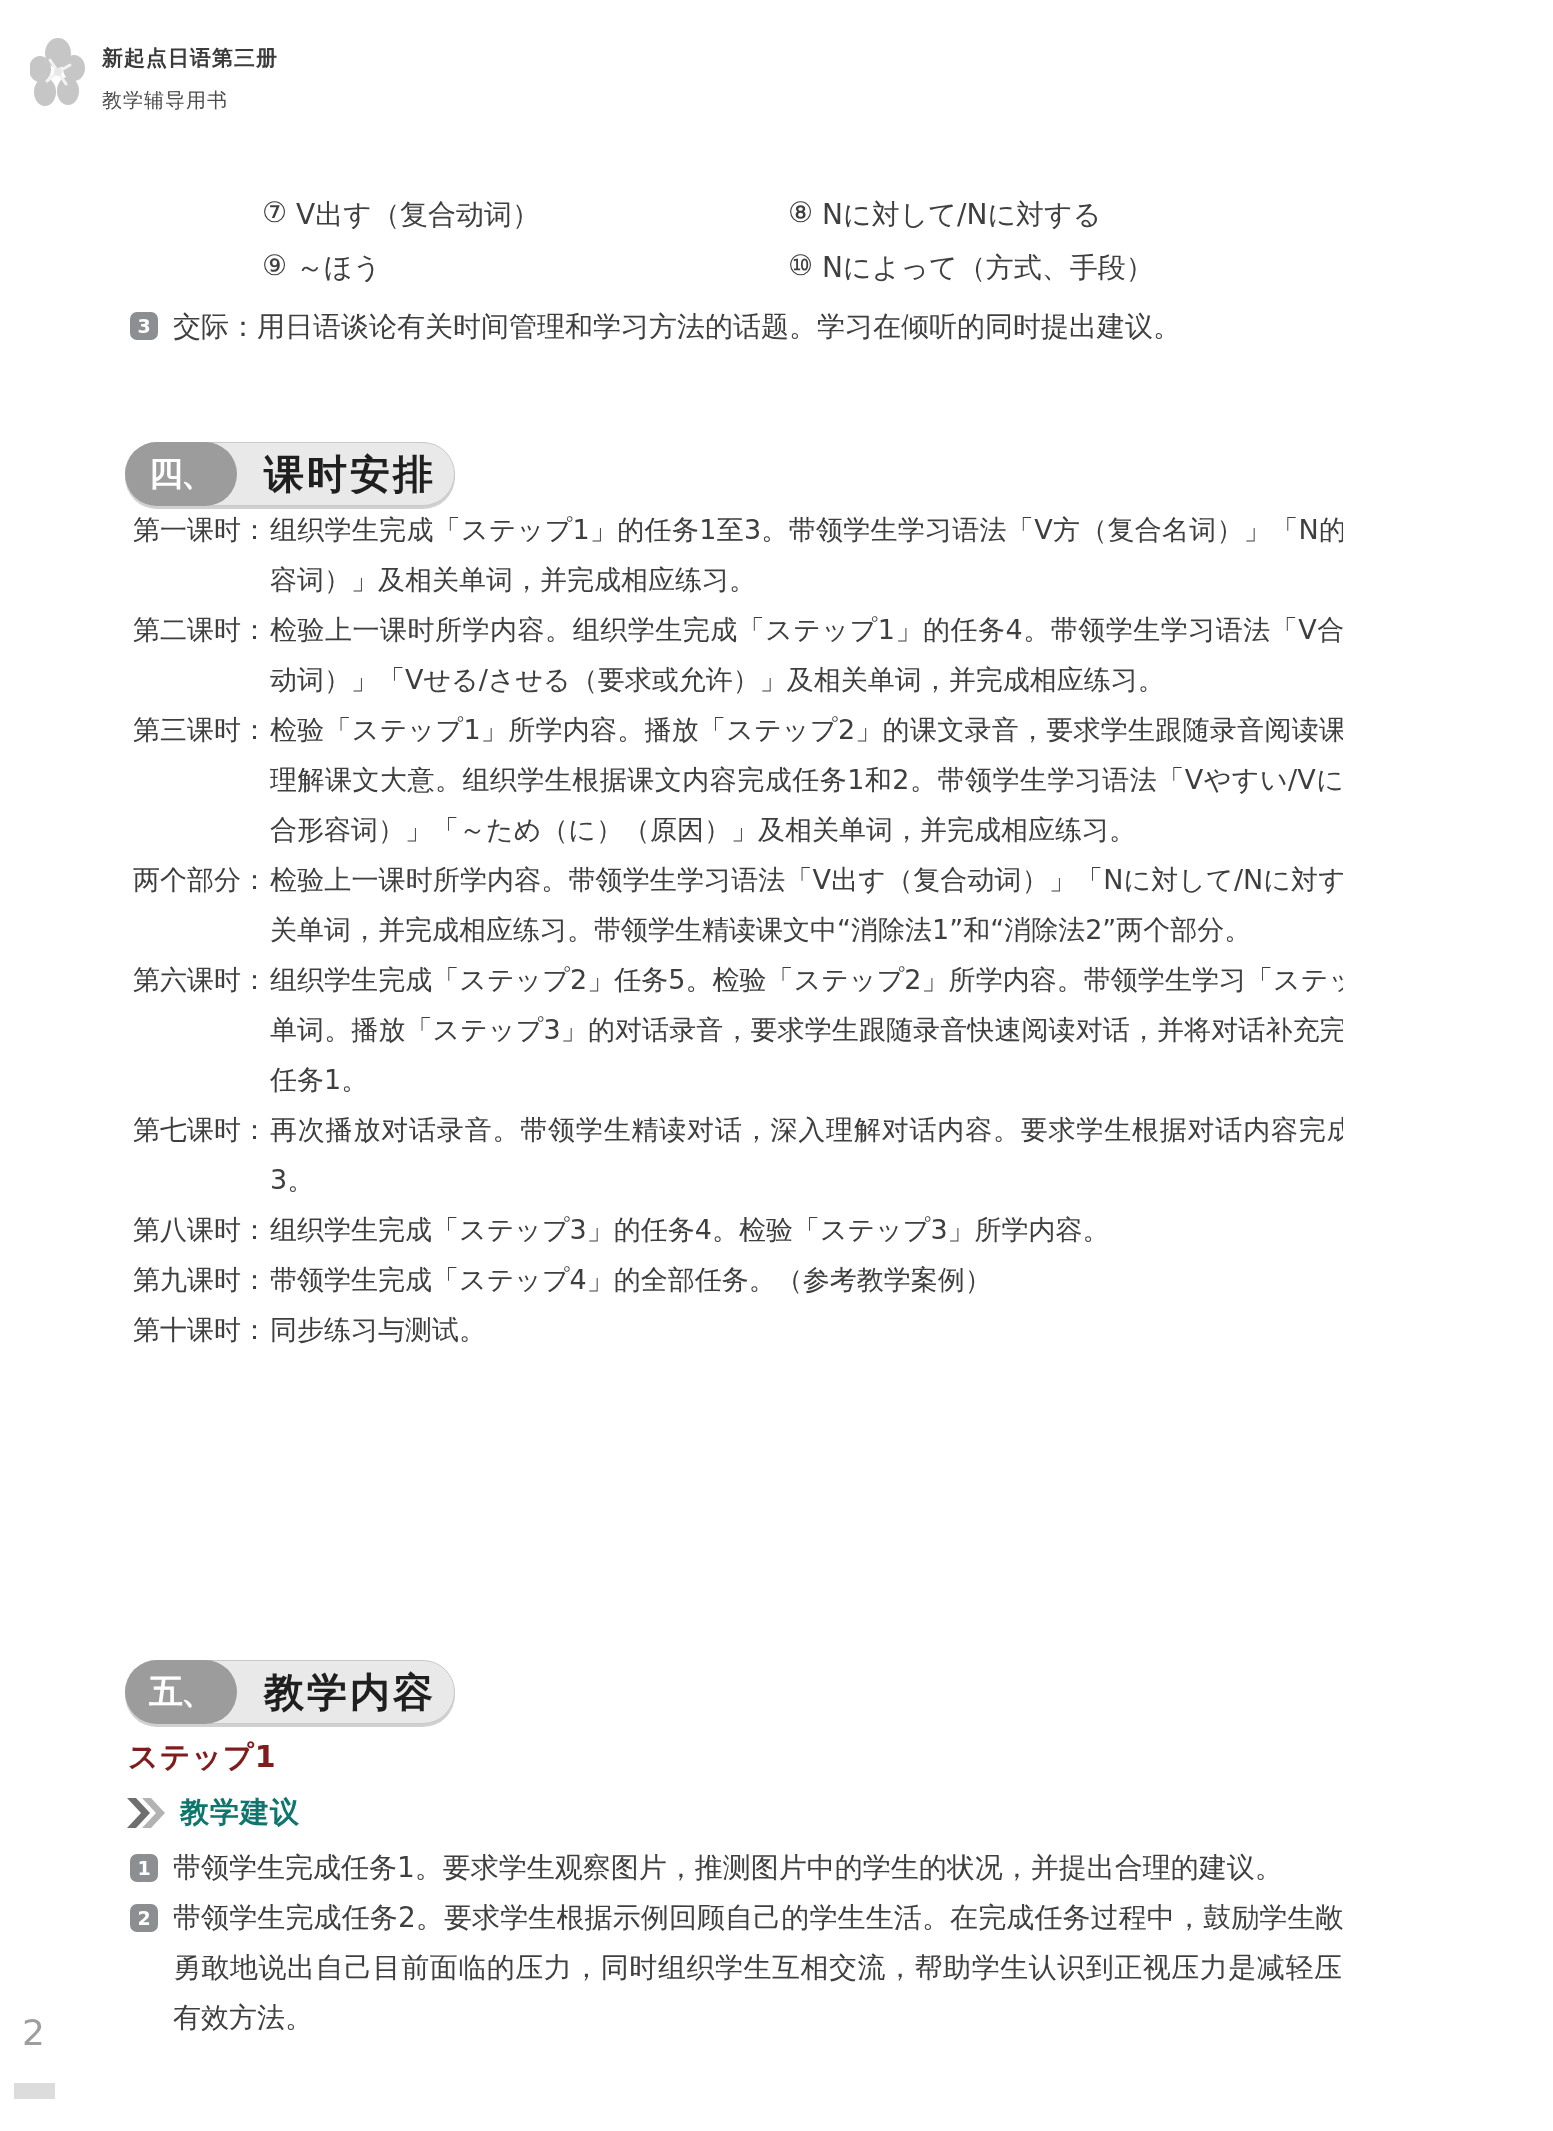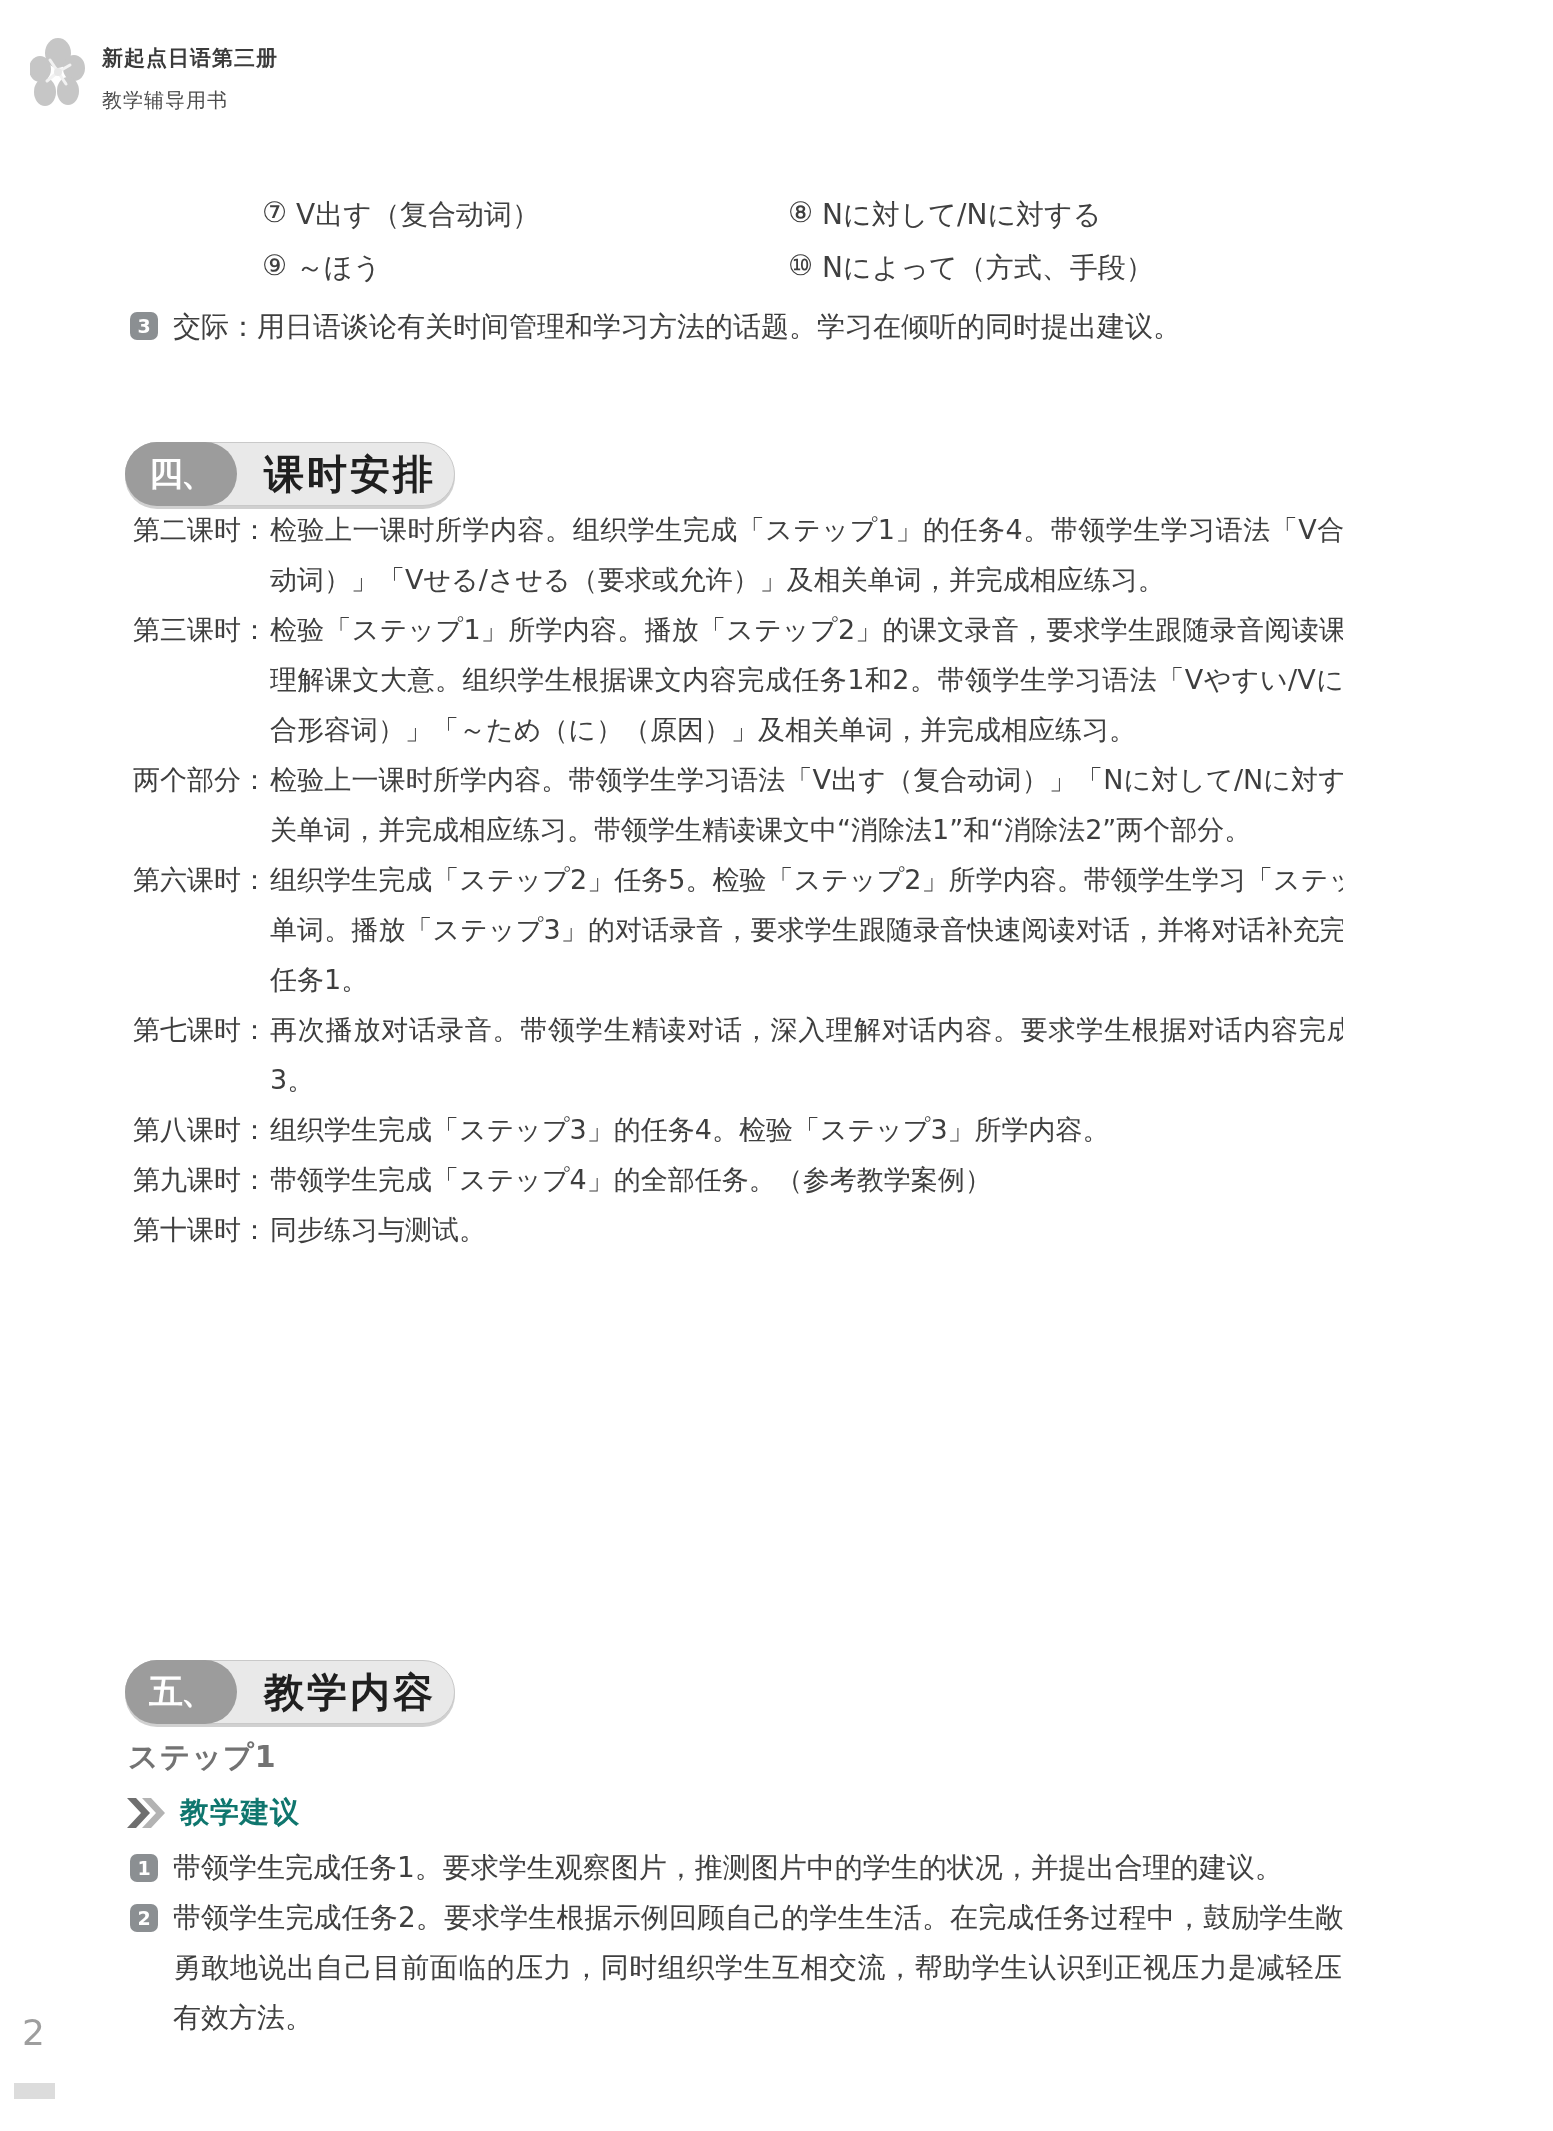--- a/index.html
+++ b/index.html
@@ -54,21 +54,21 @@
   .pill-4 { top:442px; }
   .pill-5 { top:1660px; }
 
   
   .lessons { position:absolute; left:133px; top:505px; width:1322px; font-size:27px; line-height:50px; color:#3e3e3e; }
   .lesson { display:flex; }
   .lesson-label { flex:none; width:137px; }
   .lesson-text { flex:1; text-align:justify; }
 
   
-  .step-title { position:absolute; left:128px; top:1737px; font-size:30px; font-weight:bold; color:#737373; letter-spacing:1px; }
+  .step-title { position:absolute; left:128px; top:1737px; font-size:30px; font-weight:bold; color:#7f1d1d; letter-spacing:1px; }
   .subheading { position:absolute; left:127px; top:1793px; display:flex; align-items:center; gap:13px; }
   .subheading-text { font-size:29px; font-weight:bold; color:#0f766e; letter-spacing:1px; }
   .teach-items { position:absolute; left:130px; top:1843px; width:1326px; font-size:28px; line-height:50px; color:#3f3f3f; }
   .teach-item { display:flex; gap:15px; }
   .teach-item .badge { margin-top:11px; }
   .teach-text { flex:1; text-align:justify; }
 
   
   .page-number { position:absolute; left:22px; top:2012px; font-size:36px; color:#9e9e9e; }
   .footer-deco { position:absolute; left:14px; top:2083px; width:41px; height:16px; background:#dcdcdc; }
@@ -129,20 +129,24 @@
     <span class="teach-text">交际：用日语谈论有关时间管理和学习方法的话题。学习在倾听的同时提出建议。</span>
   </div>
 
   <div class="section-pill pill-4">
     <div class="pill-num">四、</div>
     <div class="pill-title">课时安排</div>
   </div>
 
   <div class="lessons">
     <div class="lesson">
+      <span class="lesson-label">第一课时：</span>
+      <span class="lesson-text">组织学生完成「ステップ1」的任务1至3。带领学生学习语法「V方（复合名词）」「N的（复合形容词）」及相关单词，并完成相应练习。</span>
+    </div>
+    <div class="lesson">
       <span class="lesson-label">第二课时：</span>
       <span class="lesson-text">检验上一课时所学内容。组织学生完成「ステップ1」的任务4。带领学生学习语法「V合う（复合动词）」「Vせる/させる（要求或允许）」及相关单词，并完成相应练习。</span>
     </div>
     <div class="lesson">
       <span class="lesson-label">第三课时：</span>
       <span class="lesson-text">检验「ステップ1」所学内容。播放「ステップ2」的课文录音，要求学生跟随录音阅读课文，初步理解课文大意。组织学生根据课文内容完成任务1和2。带领学生学习语法「Vやすい/Vにくい（复合形容词）」「～ため（に）（原因）」及相关单词，并完成相应练习。</span>
     </div>
     <div class="lesson">
       <span class="lesson-label">两个部分：</span>
       <span class="lesson-text">检验上一课时所学内容。带领学生学习语法「V出す（复合动词）」「Nに対して/Nに対する」及相关单词，并完成相应练习。带领学生精读课文中“消除法1”和“消除法2”两个部分。</span>

